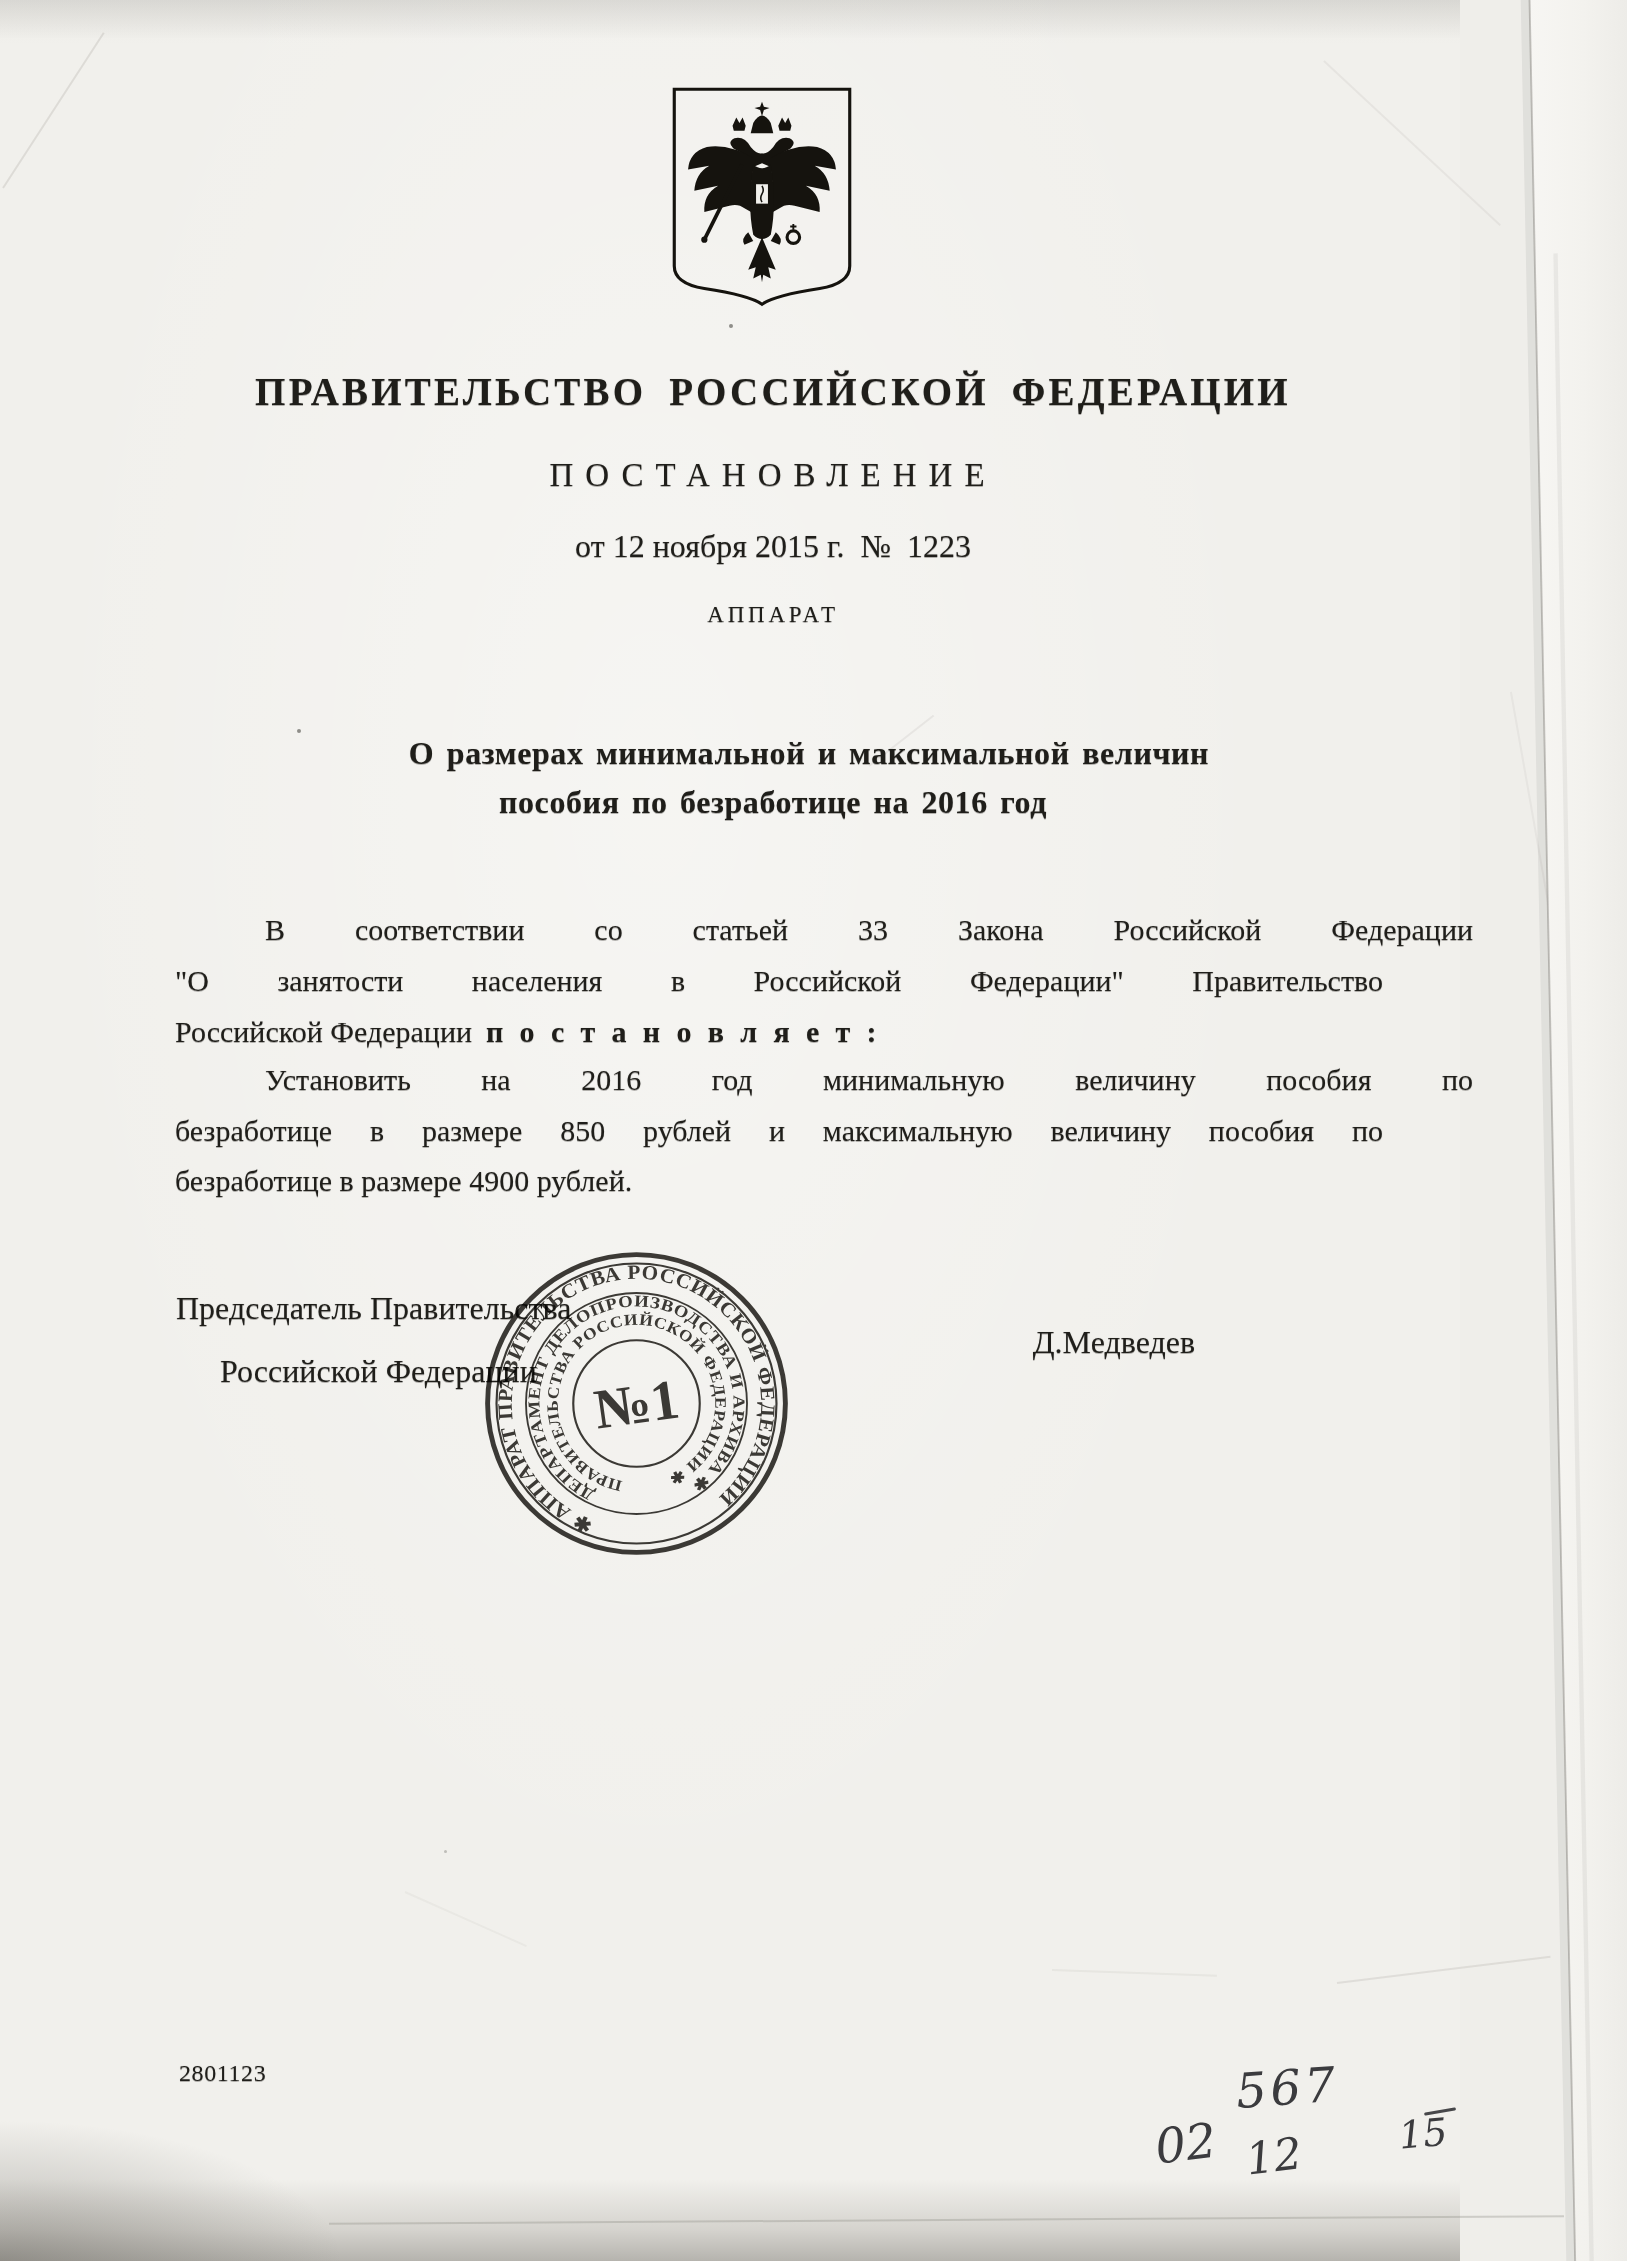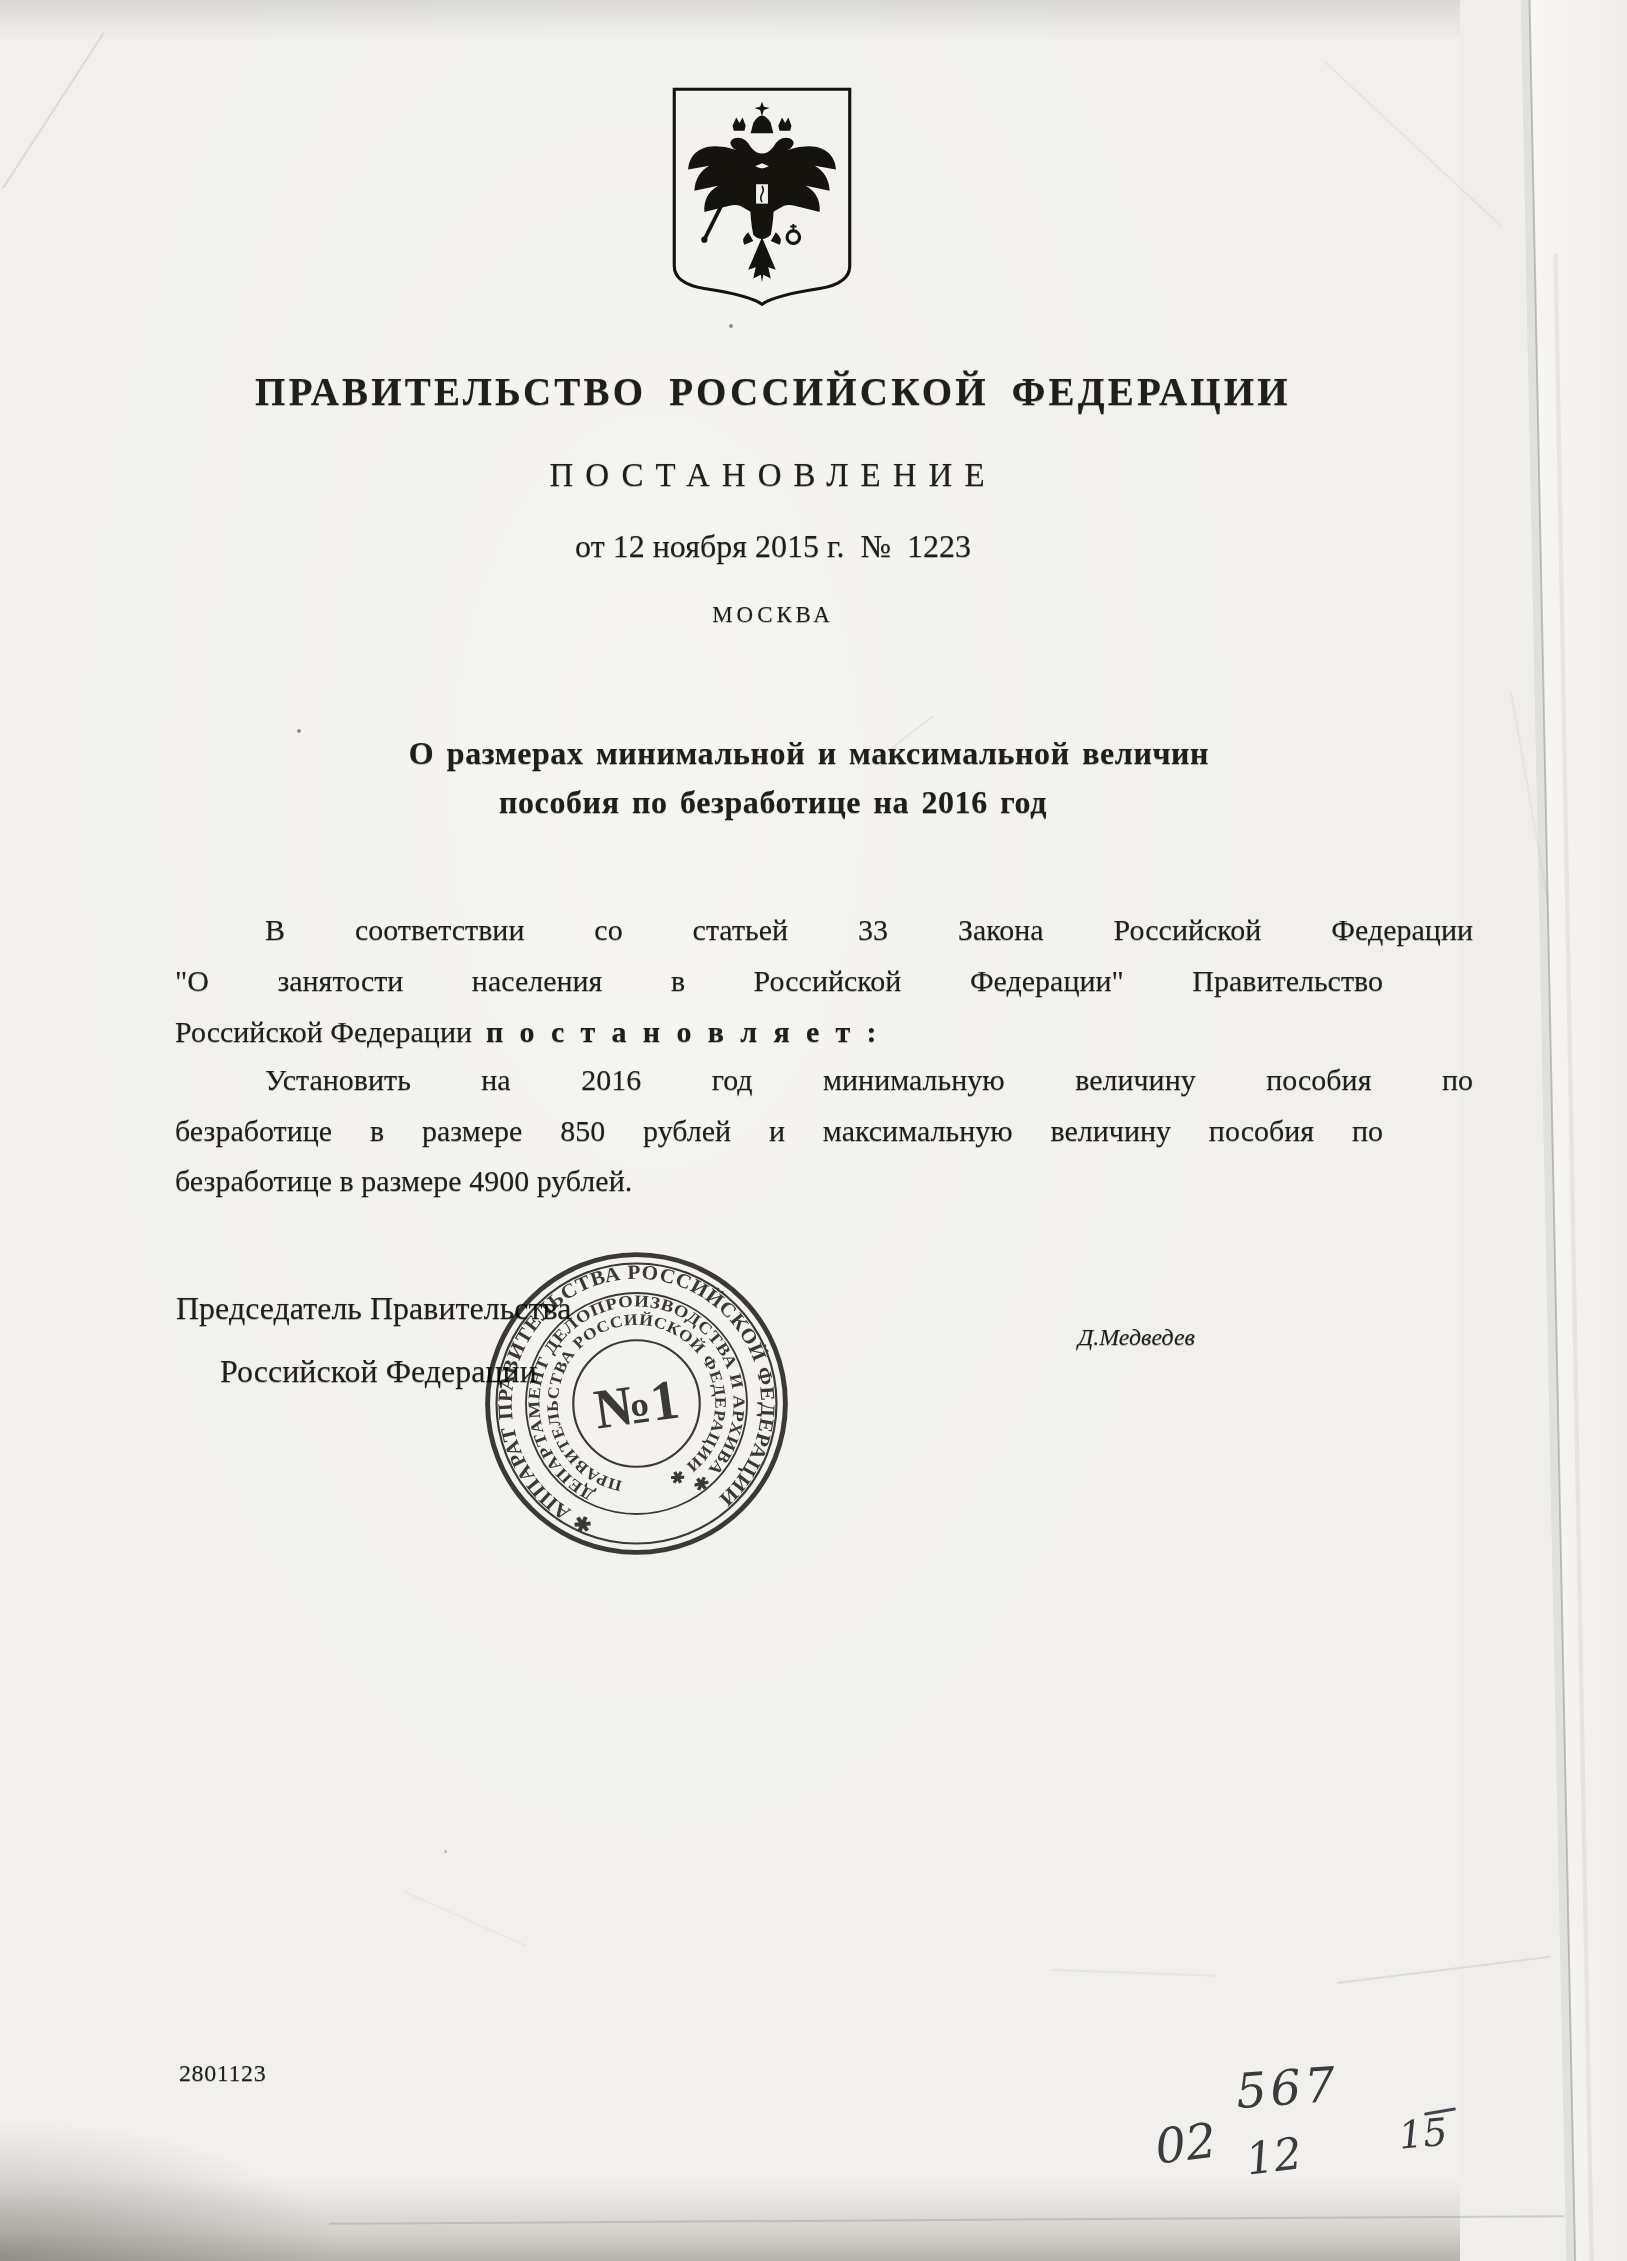--- a/index.html
+++ b/index.html
@@ -55,21 +55,21 @@
     position:absolute; left:175px; width:1208px; font-size:30px; line-height:35px;
     text-align:justify; text-align-last:justify;
   }
   .indent { padding-left:90px; }
   .nojust { text-align:left; text-align-last:left; }
   .bl1 { top:912px; } .bl2 { top:963px; } .bl3 { top:1014px; }
   .bl4 { top:1062px; } .bl5 { top:1113px; } .bl6 { top:1163px; }
   .decree-word { font-weight:bold; white-space:pre; letter-spacing:4.4px; margin-left:14px; }
   .sig-line1 { position:absolute; left:176px; top:1290px; font-size:32px; }
   .sig-line2 { position:absolute; left:220px; top:1353px; font-size:32px; }
-  .sig-name  { position:absolute; right:265px; top:1324px; font-size:24px;font-style:italic; }
+  .sig-name  { position:absolute; right:265px; top:1324px; font-size:32px; }
   .arms { position:absolute; left:668px; top:84px; width:188px; height:223px; }
   .stamp {
     position:absolute; left:483px; top:1250px; width:307px; height:307px;
     mix-blend-mode:multiply; opacity:0.93; filter:blur(0.3px);
   }
   .doc-code { position:absolute; left:179px; top:2060px; font-size:24px; letter-spacing:0.6px; }
   .hand {
     position:absolute; font-family:"DejaVu Serif", serif; font-style:italic;
     color:#3b3b3e; transform-origin:0 0;
   }
@@ -118,21 +118,21 @@
     <path d="M150,162 q4,7 0,13 q-4,7 0,13" stroke="#15130e" stroke-width="2.5" fill="none"></path>
     <path d="M118,128 L58,248" stroke="#15130e" stroke-width="6" fill="none"></path>
     <circle cx="58" cy="248" r="5" fill="#15130e"></circle>
     <circle cx="200" cy="244" r="10" fill="none" stroke="#15130e" stroke-width="5"></circle>
     <path d="M200,232 v-9 M195,227 h10" stroke="#15130e" stroke-width="3" fill="none"></path>
   </svg>
 
   <div class="center-col header-line ink">ПРАВИТЕЛЬСТВО РОССИЙСКОЙ ФЕДЕРАЦИИ</div>
   <div class="center-col doc-type ink">ПОСТАНОВЛЕНИЕ</div>
   <div class="center-col date-line ink">от 12 ноября 2015 г.  №  1223</div>
-  <div class="center-col city-line ink">МОСКВА</div>
+  <div class="center-col city-line ink">АППАРАТ</div>
 
   <div class="center-col title-line1 ink">О размерах минимальной и максимальной величин</div>
   <div class="center-col title-line2 ink">пособия по безработице на 2016 год</div>
 
   <div class="body-line bl1 indent ink">В соответствии со статьей 33 Закона Российской Федерации</div>
   <div class="body-line bl2 ink">"О занятости населения в Российской Федерации" Правительство</div>
   <div class="body-line bl3 nojust ink">
     <span>Российской Федерации</span><span class="decree-word">п о с т а н о в л я е т :</span>
   </div>
   <div class="body-line bl4 indent ink">Установить на 2016 год минимальную величину пособия по</div>

